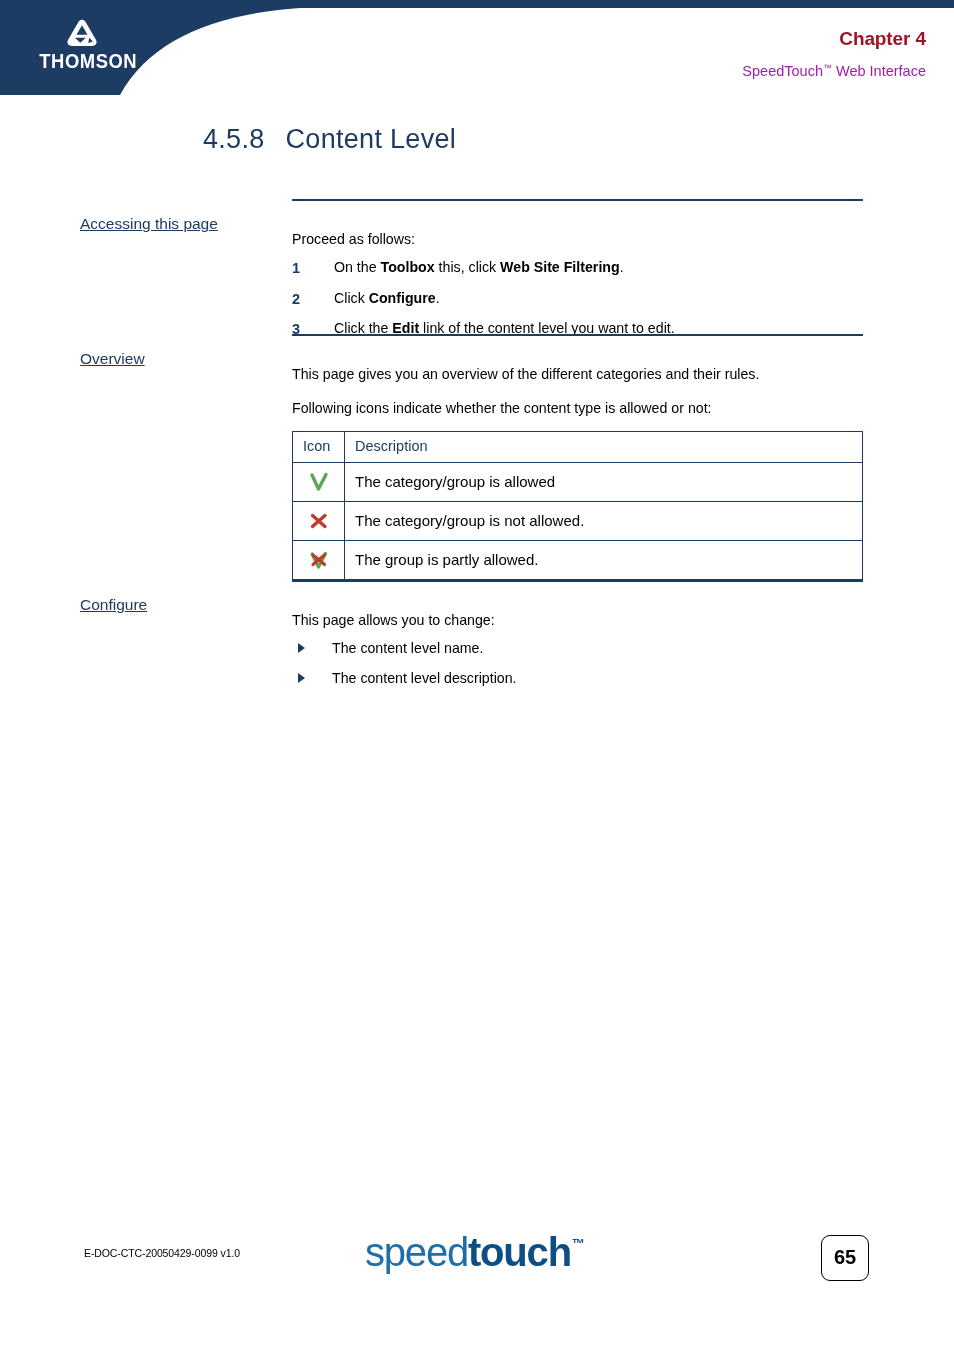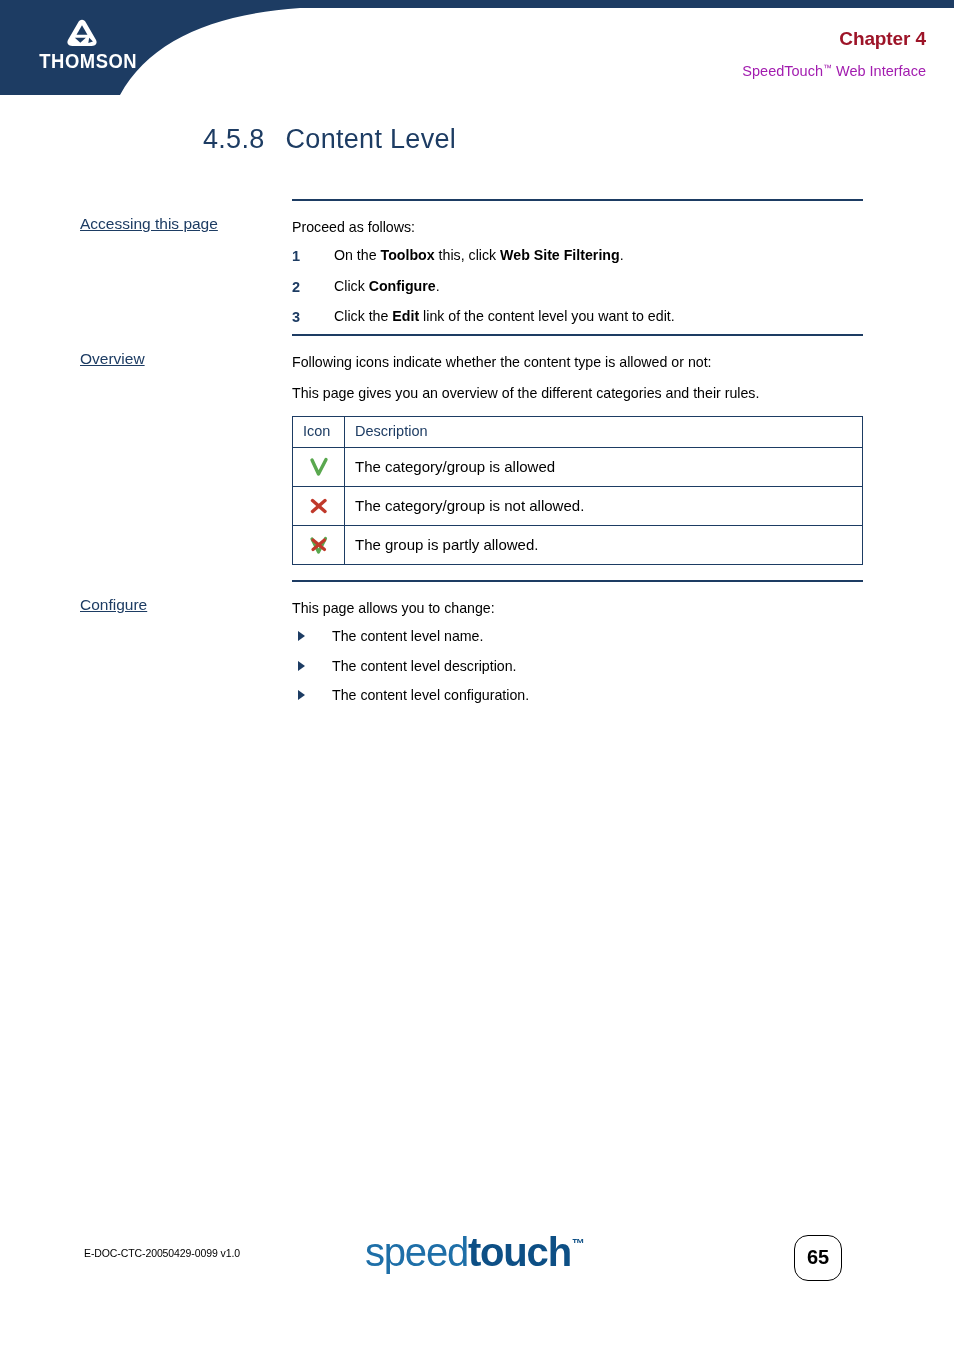--- a/index.html
+++ b/index.html
@@ -115,21 +115,21 @@
   .section-body {
     position: absolute;
     left: 292px;
     width: 600px;
     top: 16px;
     font-size: 14.2px;
     color: #000000;
     line-height: 1.2;
   }
   .section-body p {
-    margin: 4px 0 13px 0;
+    margin: 16px 0 13px 0;
     line-height: 1.25;
   }
   .section-body p.tight { margin-bottom: 10px; }
 
   
   .steps { margin: 0; padding: 0; list-style: none; }
   .step {
     position: relative;
     padding-left: 42px;
     margin-bottom: 13px;
@@ -234,26 +234,26 @@
   }
   .st-tm {
     font-size: 13px;
     color: #0d4f85;
     vertical-align: 18px;
     font-weight: bold;
     margin-left: 1px;
   }
   .page-box {
     position: absolute;
-    left: 794px;
+    left: 821px;
     top: 3px;
     width: 48px;
     height: 46px;
     border: 1.6px solid #000000;
-    border-radius: 14px;
+    border-radius: 9px;
     box-sizing: border-box;
   }
   .page-num {
     display: block;
     text-align: center;
     line-height: 43px;
     font-size: 20px;
     font-weight: bold;
     color: #000000;
   }
@@ -303,22 +303,22 @@
         <span class="step-num">3</span><span>Click the </span><b>Edit</b><span> link of the content level you want to edit.</span><b></b><span></span>
       </li>
     </ul>
   </div>
 </div>
 
 <div class="section" style="top:334px;">
   <div class="section-rule"></div>
   <div class="section-label">Overview</div>
   <div class="section-body" style="width:573px;">
+    <p>This page gives you an overview of the different categories and their rules.</p>
     <p>Following icons indicate whether the content type is allowed or not:</p>
-    <p>This page gives you an overview of the different categories and their rules.</p>
 
     <table class="icon-table">
       <colgroup>
           <col class="col-icon">
           <col>
         </colgroup>
       <thead>
         <tr>
           <th>Icon</th>
           <th>Description</th>
@@ -362,23 +362,20 @@
   <div class="section-label">Configure</div>
   <div class="section-body">
     <p class="tight">This page allows you to change:</p>
     <ul class="bullets">
       <li class="bullet">
         <span class="bullet-mark"></span><span>The content level name.</span>
       </li>
       <li class="bullet">
         <span class="bullet-mark"></span><span>The content level description.</span>
       </li>
-      <li class="bullet">
-        <span class="bullet-mark"></span><span>The content level configuration.</span>
-      </li>
     </ul>
   </div>
 </div>
 
 <div class="footer">
   <div class="doc-code">E-DOC-CTC-20050429-0099 v1.0</div>
   <div class="st-logo"><span class="st-speed">speed</span><span class="st-touch">touch</span><span class="st-tm">™</span></div>
   <div class="page-box">
     <span class="page-num">65</span>
   </div>

